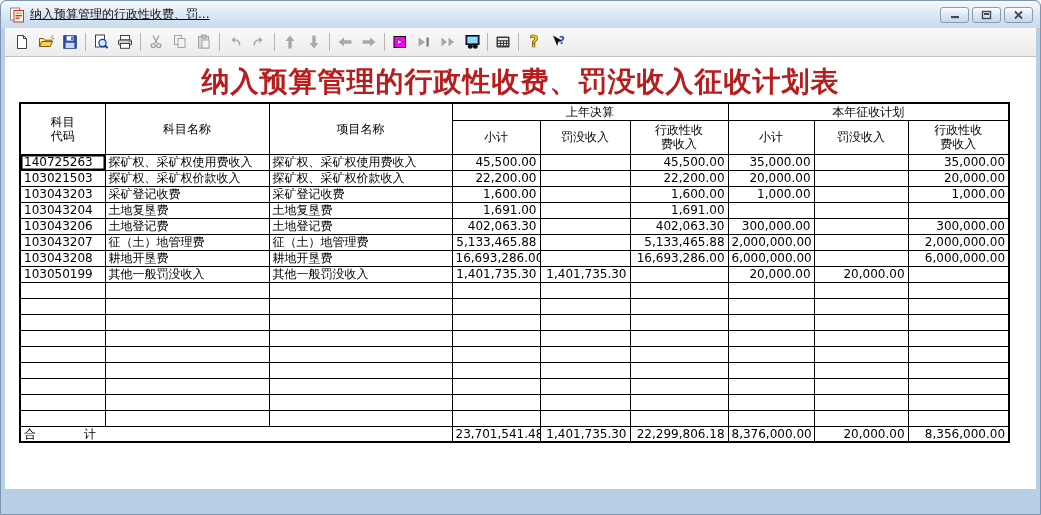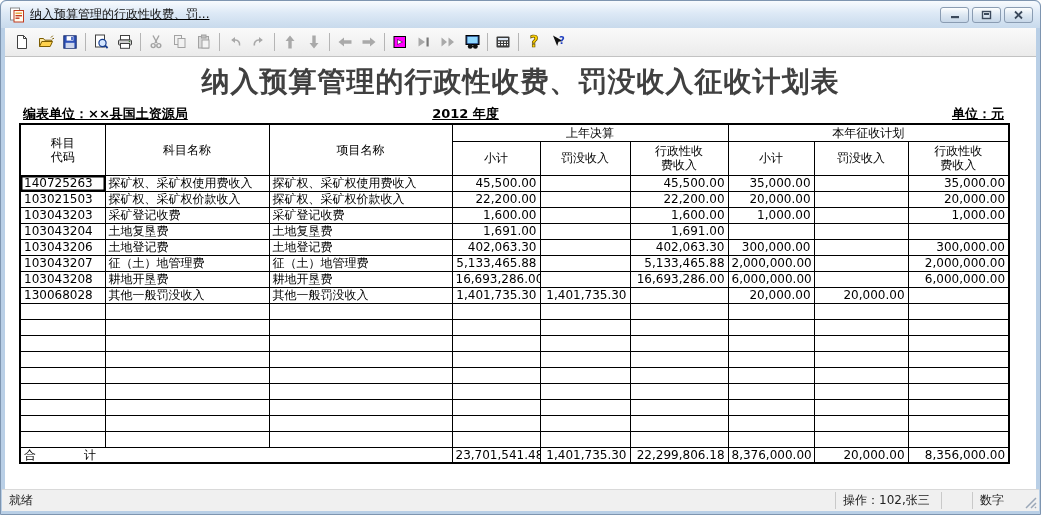--- a/index.html
+++ b/index.html
@@ -18,21 +18,21 @@
     align-items:center;justify-content:center;box-sizing:border-box;}
   
   .toolbar{margin:0 4px;height:29px;background:linear-gradient(#fafafa,#ebebeb);
     border-bottom:1px solid #c2c2c2;display:flex;align-items:center;padding-left:5px;box-sizing:border-box;}
   .tbtn{width:24px;height:24px;display:flex;align-items:center;justify-content:center;}
   .tbtn svg{display:block;}
   .tsep{width:1px;height:18px;background:#b5b5b5;margin:0 3px;flex:0 0 1px;}
   .disabled svg{opacity:.92;}
   
   .content{position:absolute;left:4px;right:4px;top:56px;bottom:25px;background:#fff;overflow:hidden;}
-  .report-title{text-align:center;font-size:28px;font-weight:bold;color:#404040;
+  .report-title{text-align:center;font-size:28px;font-weight:bold;color:#b91c1c;
     margin:6px 0 0;letter-spacing:1px;font-family:"Liberation Sans",sans-serif;}
   .meta{position:relative;height:17px;margin:4px 16px 0 16px;font-size:13px;font-weight:bold;color:#000;}
   .meta-left{position:absolute;left:2px;text-decoration:underline;}
   .meta-center{position:absolute;left:0;right:110px;text-align:center;text-decoration:underline;}
   .meta-right{position:absolute;right:16px;text-decoration:underline;}
   
   table.grid{border-collapse:collapse;table-layout:fixed;width:989px;margin:1px 0 0 14px;
     font-size:12px;color:#000;border:2px solid #000;}
   .grid th,.grid td{border:1px solid #000;padding:0 3px;height:16px;line-height:14px;
     overflow:hidden;white-space:nowrap;box-sizing:border-box;font-weight:normal;}
@@ -234,25 +234,20 @@
     <div class="tbtn">
       <svg width="16" height="16" viewBox="0 0 16 16">
         <path d="M3 1.5 7.2 12l1.3-4.2L12.8 7z" fill="#111"></path>
         <text x="12" y="10" text-anchor="middle" font-size="10" font-weight="bold" fill="#1f3fbf" font-family="'DejaVu Sans',sans-serif">?</text>
       </svg>
     </div>
   </div>
 
   <div class="content">
     <div class="report-title">纳入预算管理的行政性收费、罚没收入征收计划表</div>
-    <div class="meta">
-      <span class="meta-left">编表单位：××县国土资源局</span>
-      <span class="meta-center">2012 年度</span>
-      <span class="meta-right">单位：元</span>
-    </div>
 
     <table class="grid">
       <colgroup>
         <col style="width:85px">
           <col style="width:164px">
           <col style="width:183px">
         <col style="width:88px">
           <col style="width:90px">
           <col style="width:98px">
         <col style="width:86px">
@@ -351,21 +346,21 @@
             <td class="txt">耕地开垦费</td>
             <td class="txt">耕地开垦费</td>
             <td class="num">16,693,286.00</td>
             <td class="num">&nbsp;</td>
             <td class="num">16,693,286.00</td>
             <td class="num">6,000,000.00</td>
             <td class="num">&nbsp;</td>
             <td class="num">6,000,000.00</td>
           </tr>
           <tr>
-            <td class="txt">130068028</td>
+            <td class="txt">103050199</td>
             <td class="txt">其他一般罚没收入</td>
             <td class="txt">其他一般罚没收入</td>
             <td class="num">1,401,735.30</td>
             <td class="num">1,401,735.30</td>
             <td class="num">&nbsp;</td>
             <td class="num">20,000.00</td>
             <td class="num">20,000.00</td>
             <td class="num">&nbsp;</td>
           </tr>
           <tr>
@@ -473,22 +468,13 @@
             <td class="num">1,401,735.30</td>
             <td class="num">22,299,806.18</td>
             <td class="num">8,376,000.00</td>
             <td class="num">20,000.00</td>
             <td class="num">8,356,000.00</td>
           </tr>
         </tbody>
     </table>
   </div>
 
-  <div class="statusbar">
-    <div class="pane pane-ready">就绪</div>
-    <div class="pane pane-op">操作：102,张三</div>
-    <div class="pane pane-blank"></div>
-    <div class="pane pane-num">数字</div>
-    <svg class="grip" viewBox="0 0 17 17">
-      <path d="M14 4 4 14M14 9 9 14M14 13 13 14" stroke="#9aa7b8" stroke-width="1.5" fill="none"></path>
-    </svg>
-  </div>
 </div>
 
 </body></html>

